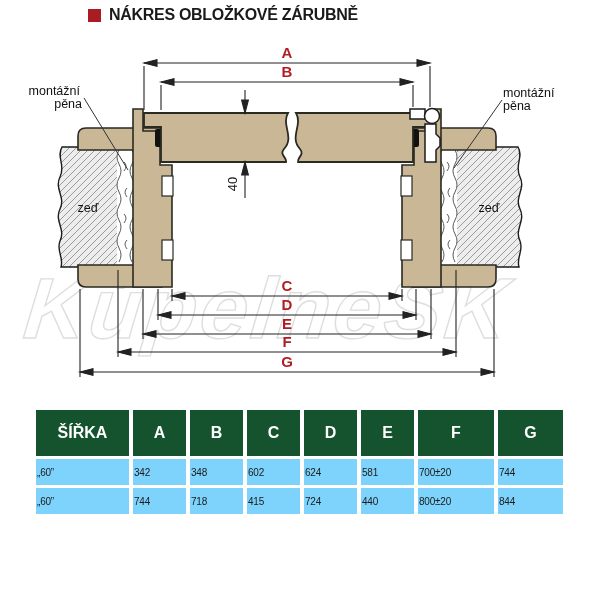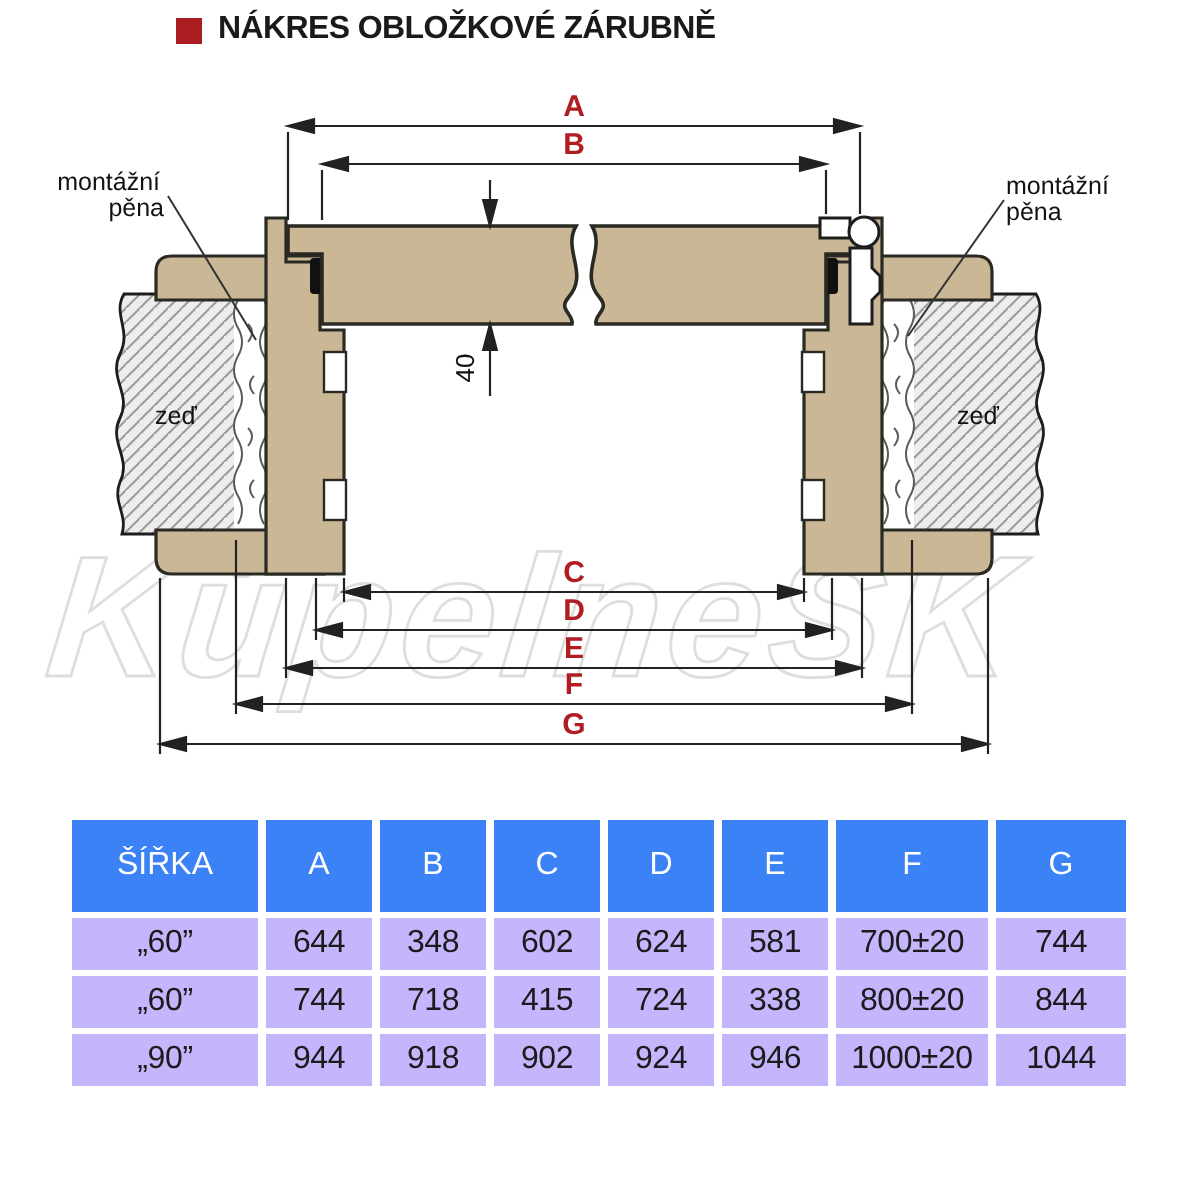--- a/index.html
+++ b/index.html
@@ -3,22 +3,22 @@
 <meta charset="utf-8">
 <style>
   html,body{margin:0;padding:0;background:#fff;}
   .stage{position:relative;width:600px;height:600px;background:#fff;overflow:hidden;
          font-family:"Liberation Sans",sans-serif;}
   .title-row{position:absolute;left:88px;top:6px;display:flex;align-items:center;gap:8px;}
   .title-bullet{width:13px;height:13px;background:#a81c22;display:inline-block;}
   .title-text{font-size:16px;font-weight:bold;color:#1a1a1a;letter-spacing:-0.3px;white-space:nowrap;}
   svg{position:absolute;left:0;top:0;}
   .dims-table{position:absolute;left:32px;top:407px;border-collapse:separate;border-spacing:4px 3px;}
-  .dims-table th{background:#3b82f6;color:#fff;font-weight:normal;font-size:16px;height:44px;text-align:center;}
-  .dims-table td{background:#c4b5fd;color:#1b1b1b;font-size:16px;height:24px;text-align:center;letter-spacing:-0.2px;}
+  .dims-table th{background:#14532d;color:#fff;font-weight:bold;font-size:16px;height:44px;text-align:center;}
+  .dims-table td{background:#7dd3fc;color:#1b1b1b;font-size:10px;height:24px;text-align:left;letter-spacing:-0.2px;}
   .c-sirka{width:93px;}.c-std{width:53px;}.c-f{width:76px;}.c-g{width:65px;}
 </style>
 </head>
 <body>
 
 <div class="stage">
 
   <div class="title-row">
     <span class="title-bullet"></span>
     <span class="title-text">NÁKRES OBLOŽKOVÉ ZÁRUBNĚ</span>
@@ -184,43 +184,33 @@
         <th>C</th>
         <th>D</th>
         <th>E</th>
         <th>F</th>
         <th>G</th>
       </tr>
     </thead>
     <tbody>
       <tr>
         <td>„60”</td>
-        <td>644</td>
+        <td>342</td>
         <td>348</td>
         <td>602</td>
         <td>624</td>
         <td>581</td>
         <td>700±20</td>
         <td>744</td>
       </tr>
       <tr>
         <td>„60”</td>
         <td>744</td>
         <td>718</td>
         <td>415</td>
         <td>724</td>
-        <td>338</td>
+        <td>440</td>
         <td>800±20</td>
         <td>844</td>
-      </tr>
-      <tr>
-        <td>„90”</td>
-        <td>944</td>
-        <td>918</td>
-        <td>902</td>
-        <td>924</td>
-        <td>946</td>
-        <td>1000±20</td>
-        <td>1044</td>
       </tr>
     </tbody>
   </table>
 </div>
 
 </body></html>

